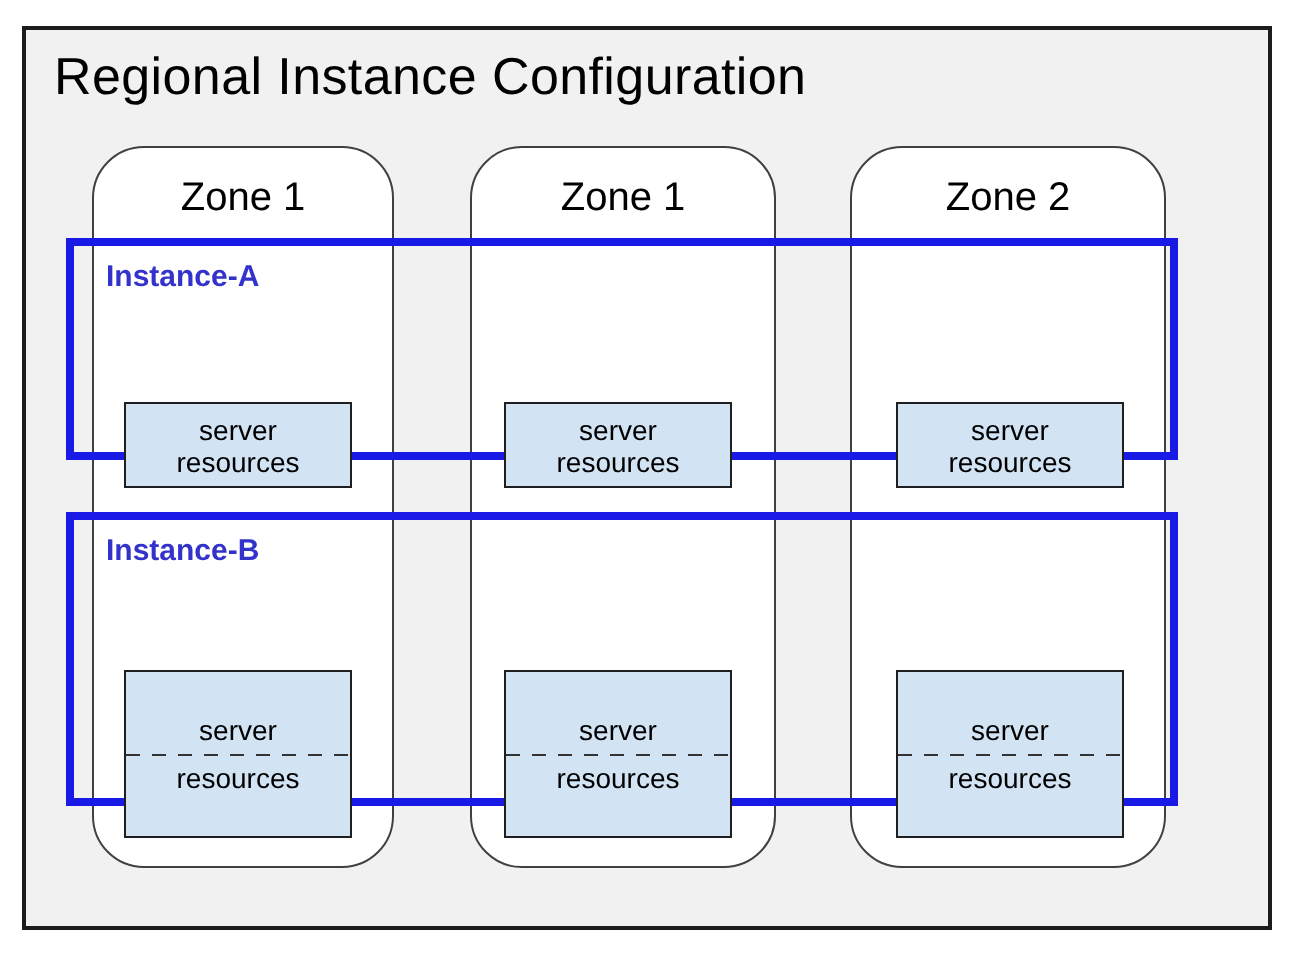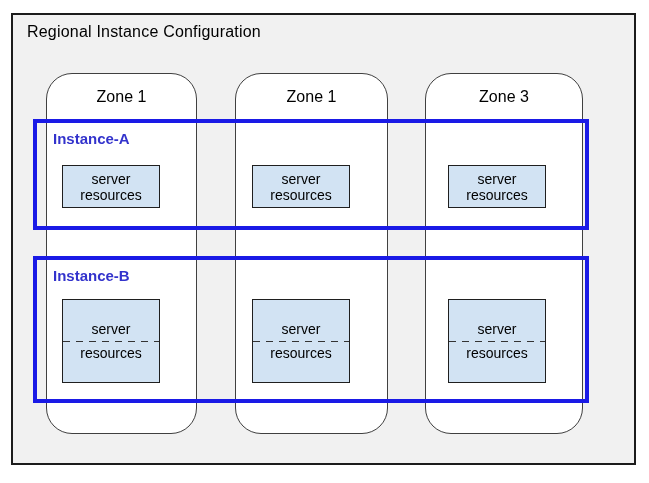--- a/index.html
+++ b/index.html
@@ -29,21 +29,21 @@
     position: absolute;
     left: 11px; top: 13px;
     width: 625px; height: 452px;
     background: var(--region-background);
     border: 2px solid var(--outer-border);
   }
 
   .title {
     position: absolute;
     left: 27px; top: 23px;
-    font-size: 16px;
+    font-size: 26px;
     letter-spacing: 0.2px;
     color: var(--text);
     z-index: 5;
   }
 
   .zone {
     position: absolute;
     top: 73px;
     height: 361px;
     background: var(--zone-background);
@@ -52,21 +52,21 @@
     z-index: 1;
   }
   .zone-1 { left: 46px;  width: 151px; }
   .zone-2 { left: 235px; width: 153px; }
   .zone-3 { left: 425px; width: 158px; }
 
   .zone-label {
     display: block;
     text-align: center;
     margin-top: 14px;
-    font-size: 16px;
+    font-size: 20px;
   }
 
   .instance {
     position: absolute;
     left: 33px;
     width: 556px;
     border: 4px solid var(--instance-border);
     z-index: 2;
   }
   .instance-a { top: 119px; height: 111px; }
@@ -76,31 +76,32 @@
     position: absolute;
     left: 16px;
     top: 7px;
     font-size: 15px;
     font-weight: bold;
     color: var(--instance-label);
   }
 
   .server-box {
     position: absolute;
-    width: 98px;
+    width: 114px;
     background: var(--server-box-fill);
     border: 1px solid var(--server-box-border);
     display: flex;
     flex-direction: column;
     align-items: center;
     justify-content: center;
     font-size: 14px;
     line-height: 16px;
     text-align: center;
     z-index: 3;
+    margin-top: 36px;
   }
   .row-a { top: 165px; height: 43px; }
   .row-b { top: 299px; height: 84px; }
   .col-1 { left: 62px; }
   .col-2 { left: 252px; }
   .col-3 { left: 448px; }
 
   .dashed-divider {
     width: 100%;
     height: 2px;
@@ -124,21 +125,21 @@
 
   <div class="title">Regional Instance Configuration</div>
 
   <div class="zone zone-1">
     <span class="zone-label">Zone 1</span>
   </div>
   <div class="zone zone-2">
     <span class="zone-label">Zone 1</span>
   </div>
   <div class="zone zone-3">
-    <span class="zone-label">Zone 3</span>
+    <span class="zone-label">Zone 2</span>
   </div>
 
   <div class="instance instance-a">
     <span class="instance-label">Instance-A</span>
   </div>
 
   <div class="instance instance-b">
     <span class="instance-label">Instance-B</span>
   </div>
 

